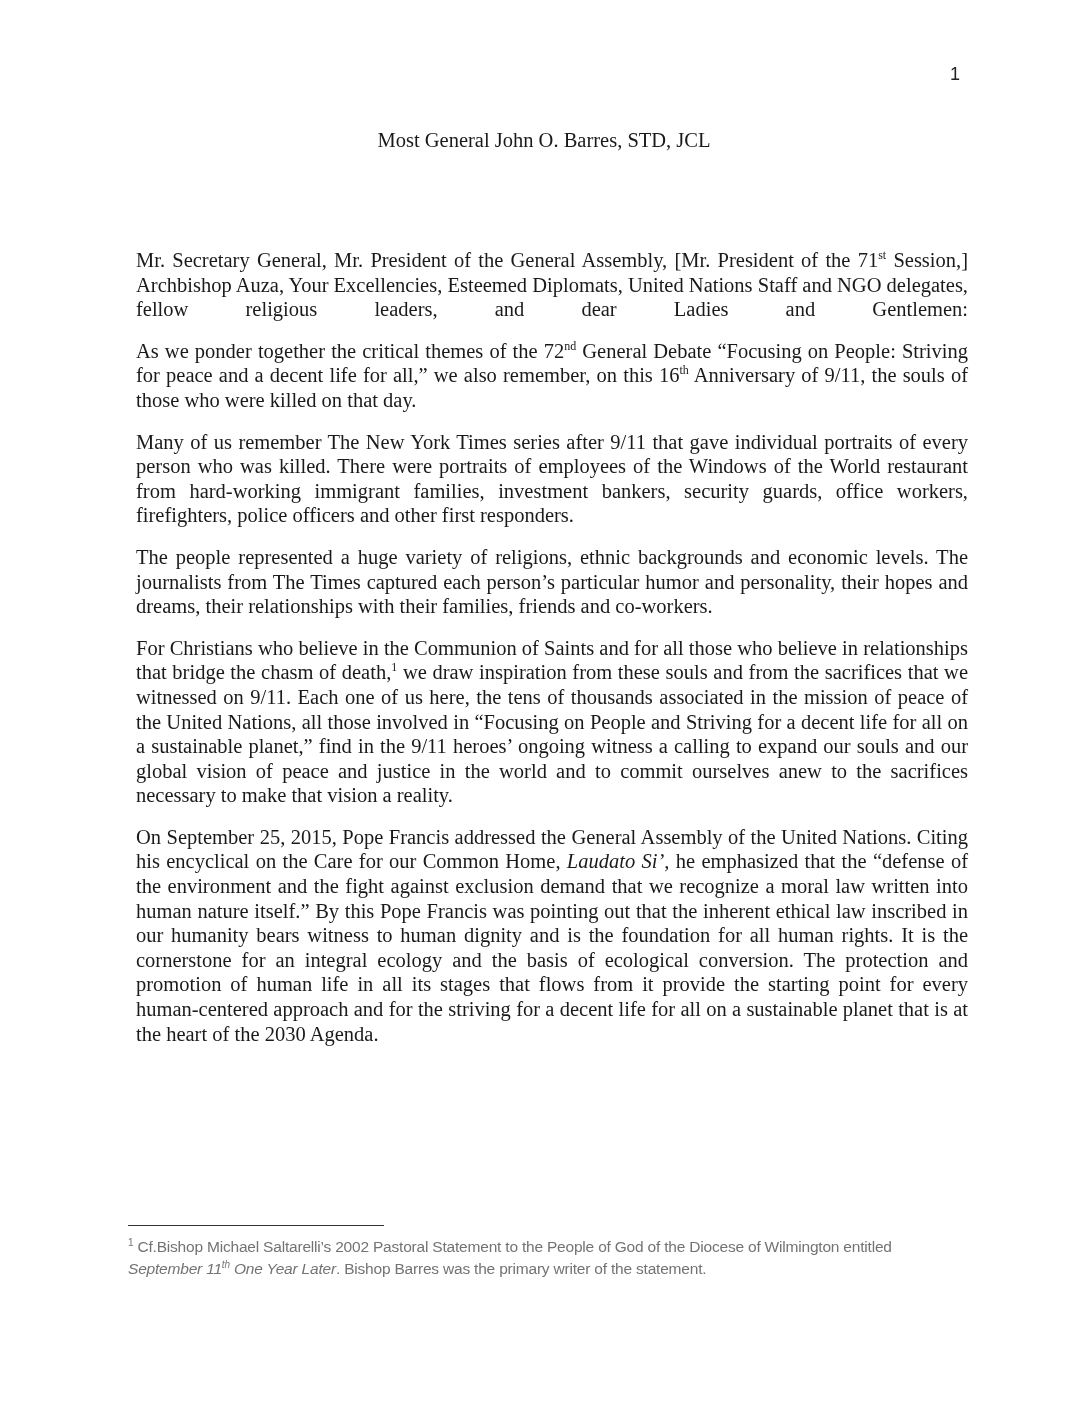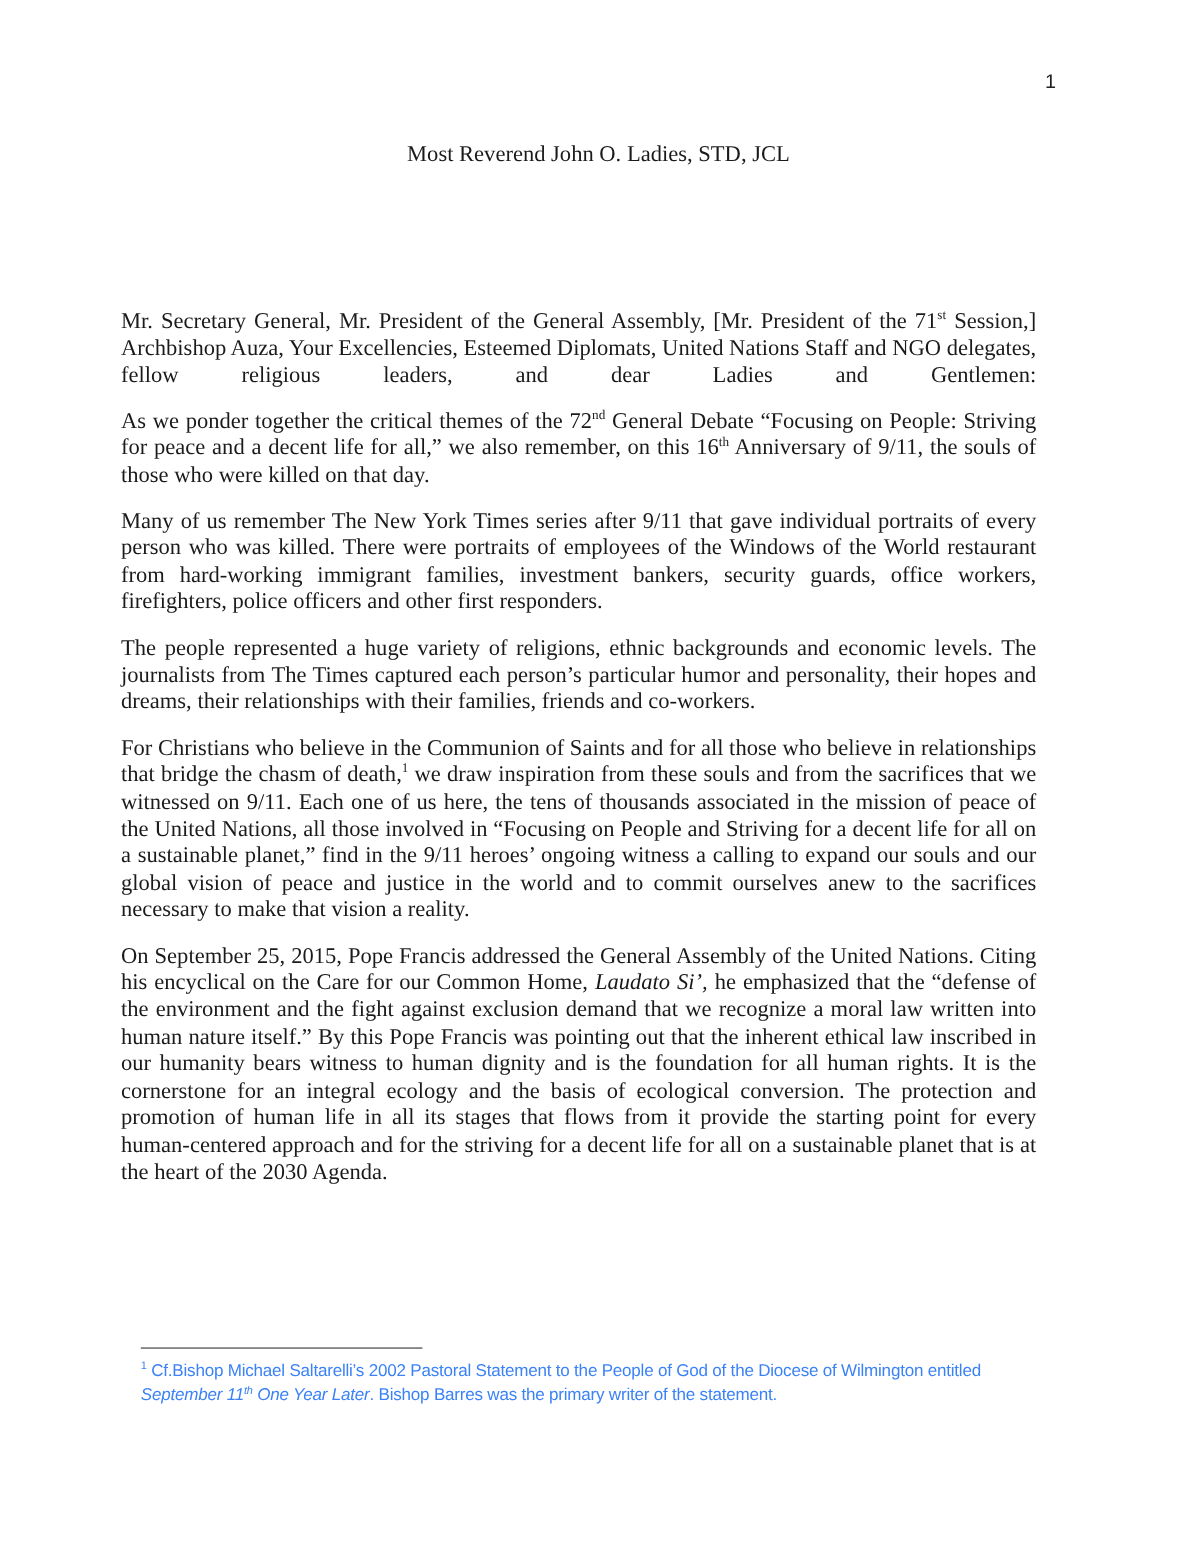--- a/index.html
+++ b/index.html
@@ -12,48 +12,48 @@
   .page-number {
     position: absolute; top: 64px; right: 128px;
     font-size: 18px; font-family: "Liberation Sans", sans-serif; color: #222;
   }
   .header {
     position: absolute; top: 128px; left: 128px; width: 832px;
     text-align: center; font-size: 20.5px; line-height: 25px;
   }
   .header div { white-space: nowrap; }
   .body {
-    position: absolute; top: 248px; left: 110px; width: 832px;
-    font-size: 20.5px; line-height: 24.6px; text-align: justify; margin-top: 32px;
+    position: absolute; top: 248px; left: 136px; width: 832px;
+    font-size: 20.5px; line-height: 24.6px; text-align: justify;
   }
   .body p { margin: 0 0 17px 0; }
   .body p.p-sal { text-align-last: justify; }
   .body p.last { margin-bottom: 0; text-align-last: justify; }
   sup { font-size: 12px; line-height: 0; vertical-align: super; }
   .footnote-rule {
     position: absolute; top: 1225px; left: 128px; width: 256px; height: 0;
     border-top: 1.5px solid #333;
   }
   .footnote {
     position: absolute; top: 1236px; left: 128px; width: 832px;
     font-family: "Liberation Sans", "DejaVu Sans", sans-serif;
-    font-size: 15.5px; line-height: 22px; color: #3b82f6; letter-spacing: -0.2px;
+    font-size: 15.5px; line-height: 22px; color: #737373; letter-spacing: -0.2px;
   }
   .footnote sup { font-size: 10px; }
   em { }
 </style>
 </head>
 <body>
 
 <div class="page">
 
   <div class="page-number">1</div>
 
   <div class="header">
-    <div>Most Reverend John O. Ladies, STD, JCL</div>
+    <div>Most General John O. Barres, STD, JCL</div>
   </div>
 
   <div class="body">
     <p class="p-sal"><span>Mr. Secretary General, Mr. President of the General Assembly, [Mr. President of the 71</span><sup>st</sup><span> Session,] Archbishop Auza, Your Excellencies, Esteemed Diplomats, United Nations Staff and NGO delegates, fellow religious leaders, and dear Ladies and Gentlemen:</span></p>
 
     <p><span>As we ponder together the critical themes of the 72</span><sup>nd</sup><span> General Debate “Focusing on People: Striving for peace and a decent life for all,” we also remember, on this 16</span><sup>th</sup><span> Anniversary of 9/11, the souls of those who were killed on that day.</span></p>
 
     <p>Many of us remember The New York Times series after 9/11 that gave individual portraits of every person who was killed. There were portraits of employees of the Windows of the World restaurant from hard-working immigrant families, investment bankers, security guards, office workers, firefighters, police officers and other first responders.</p>
 
     <p>The people represented a huge variety of religions, ethnic backgrounds and economic levels. The journalists from The Times captured each person’s particular humor and personality, their hopes and dreams, their relationships with their families, friends and co-workers.</p>

